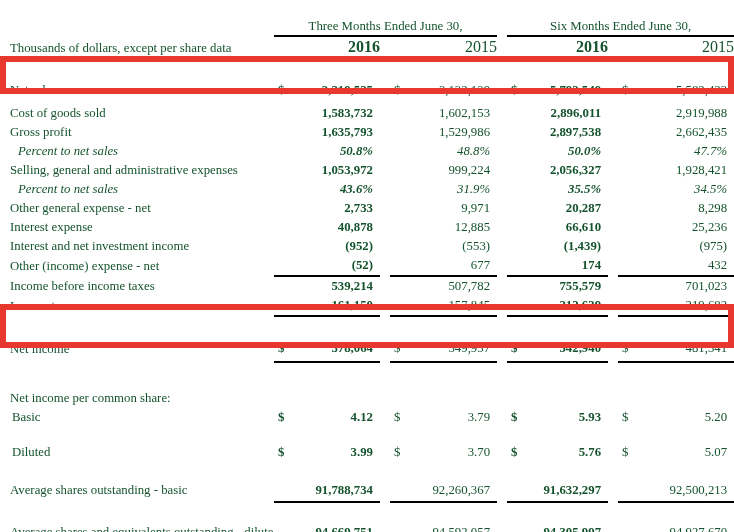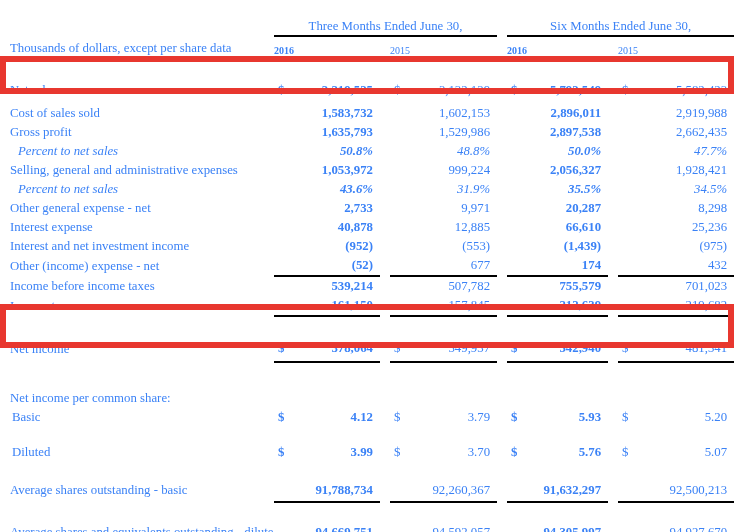--- a/index.html
+++ b/index.html
@@ -1,21 +1,21 @@
 <!DOCTYPE html>
 <html><head>
 <meta charset="utf-8">
 <style>
   html,body{margin:0;padding:0;background:#ffffff;}
   #page{
     position:relative;
     width:734px;height:532px;
     background:#ffffff;
     font-family:"Liberation Serif","DejaVu Serif",serif;
-    color:#3b82f6;
+    color:#14532d;
     overflow:hidden;
   }
   table.fin{
     border-collapse:collapse;
     table-layout:fixed;
     width:734px;
     position:absolute;top:0;left:0;
   }
   td{
     font-size:12.8px;
@@ -29,21 +29,21 @@
   td.v{text-align:right;padding-right:7px;}
   td.g{}
   .b{font-weight:bold;}
   tr.i td.lbl{padding-left:18px;font-style:italic;}
   tr.i td.v{font-style:italic;}
   tr.ind td.lbl{padding-left:12px;}
   tr.u td.d, tr.u td.v{border-bottom:2px solid #000;}
   tr.h1 td{height:34px;vertical-align:bottom;}
   td.grp{text-align:center;border-bottom:2px solid #000;padding-bottom:1px;}
   tr.h2 td{height:19px;vertical-align:bottom;}
-  td.yr{text-align:left;border-bottom:2px solid #000;font-size:10px;padding-bottom:1px;}
+  td.yr{text-align:right;border-bottom:2px solid #000;font-size:16px;padding-bottom:1px;}
   tr.h2 td.lbl{padding-bottom:2px;}
   tr.rNetSales td{height:39px;vertical-align:bottom;padding-bottom:6px;}
   tr.r td{height:19px;}
   tr.r22 td{height:22px;}
   tr.rNetIncome td{height:39px;vertical-align:bottom;padding-bottom:5px;}
   tr.sp8 td{height:8px;}
   tr.sp14 td{height:14px;}
   tr.sp16 td{height:16px;}
   tr.sp18 td{height:18px;}
   .hlbox{
@@ -101,21 +101,21 @@
       <td class="v">3,132,139</td>
       <td class="g"></td>
       <td class="d b">$</td>
       <td class="v b">5,793,549</td>
       <td class="g"></td>
       <td class="d">$</td>
       <td class="v">5,582,423</td>
     </tr>
 
     <tr class="r">
-      <td class="lbl">Cost of sales sold</td>
+      <td class="lbl">Cost of goods sold</td>
       <td class="d b"></td>
       <td class="v b">1,583,732</td>
       <td class="g"></td>
       <td class="d"></td>
       <td class="v">1,602,153</td>
       <td class="g"></td>
       <td class="d b"></td>
       <td class="v b">2,896,011</td>
       <td class="g"></td>
       <td class="d"></td>

